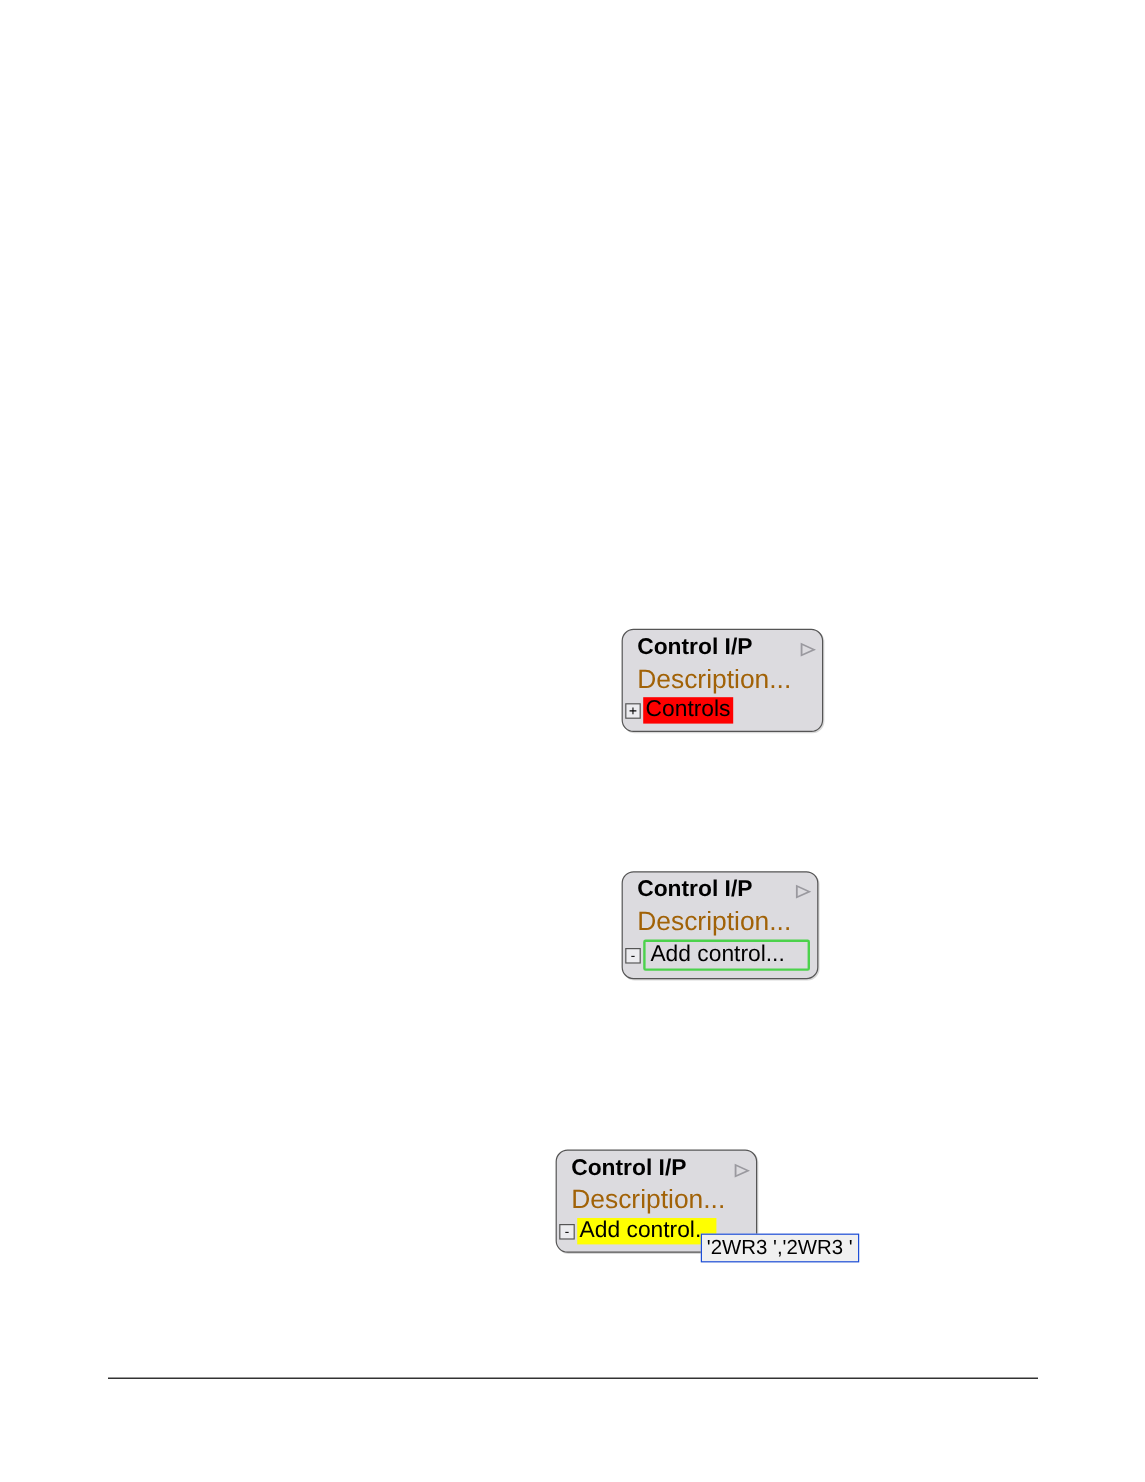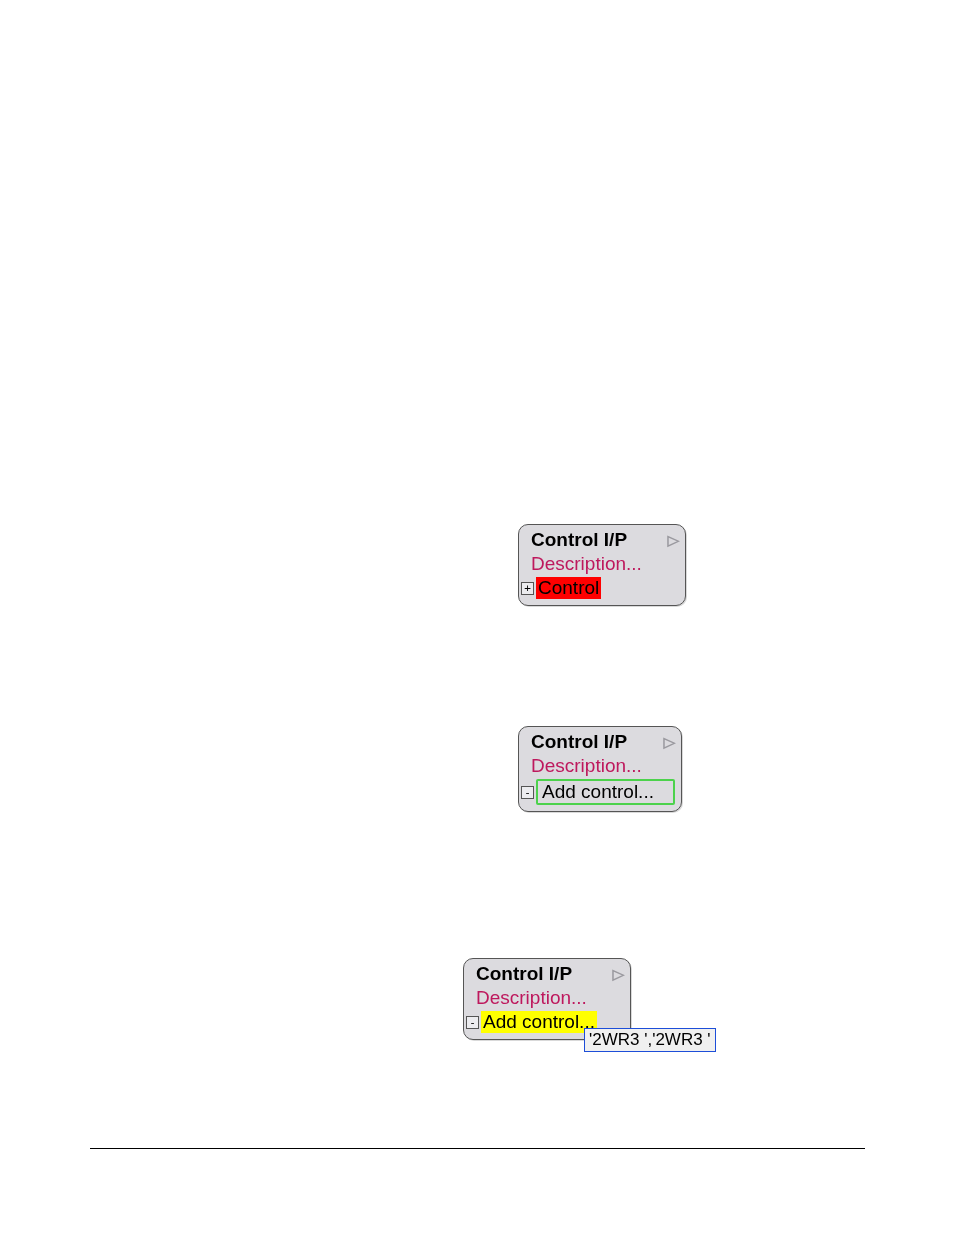--- a/index.html
+++ b/index.html
@@ -37,22 +37,22 @@
     gap: 4px;
     margin-bottom: 2px;
   }
   .tri {
     margin-left: auto;
     color: #9a999f;
     font-size: 14px;
     transform: scaleX(1.1);
   }
   .desc {
-    font-size: 19px;
-    color: #be185d;
+    font-size: 22px;
+    color: #a16207;
     margin-bottom: 2px;
   }
   .row {
     display: flex;
     align-items: center;
     gap: 2px;
     margin-left: -10px;
   }
   .toggle {
     width: 13px;
@@ -107,21 +107,21 @@
 <body>
 
 <div id="p1" class="panel">
   <div class="title">
     <span>Control I/P</span>
     <span class="tri">▷</span>
   </div>
   <div class="desc">Description...</div>
   <div class="row">
     <div class="toggle">+</div>
-    <span class="field field-red">Control</span>
+    <span class="field field-red">Controls</span>
   </div>
 </div>
 
 <div id="p2" class="panel">
   <div class="title">
     <span>Control I/P</span>
     <span class="tri">▷</span>
   </div>
   <div class="desc">Description...</div>
   <div class="row">

